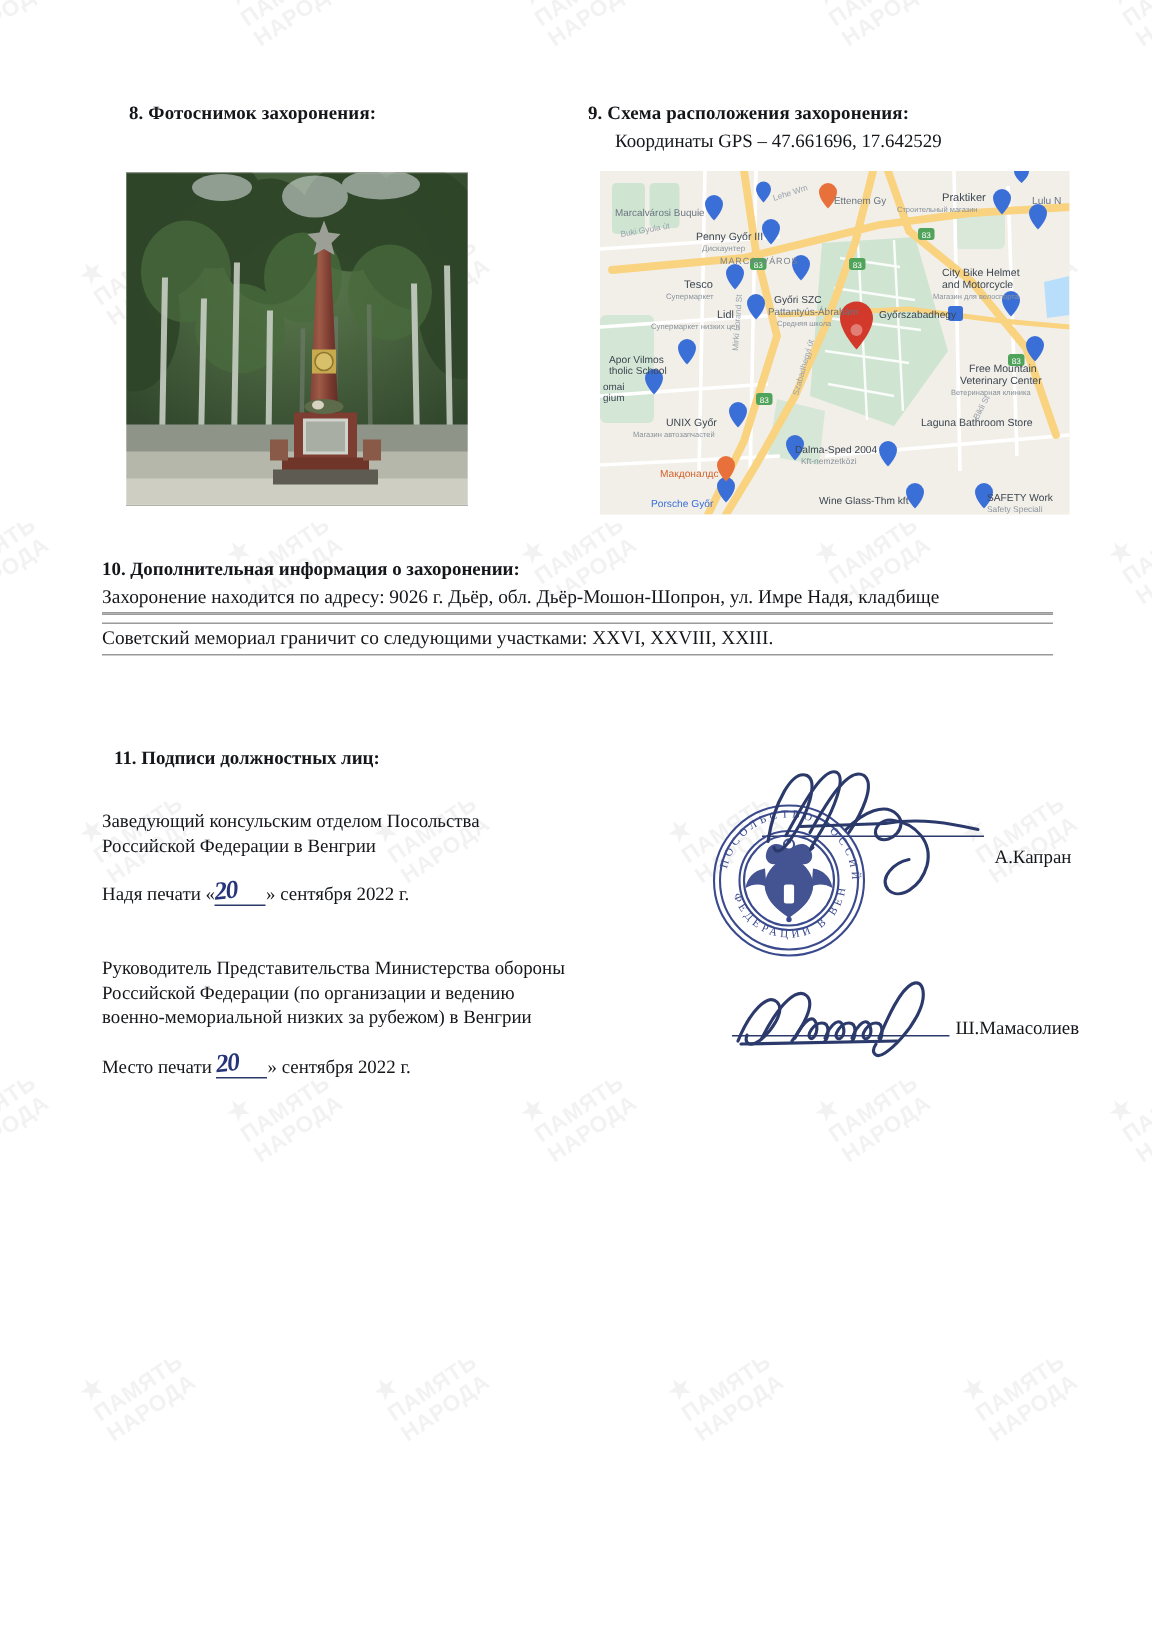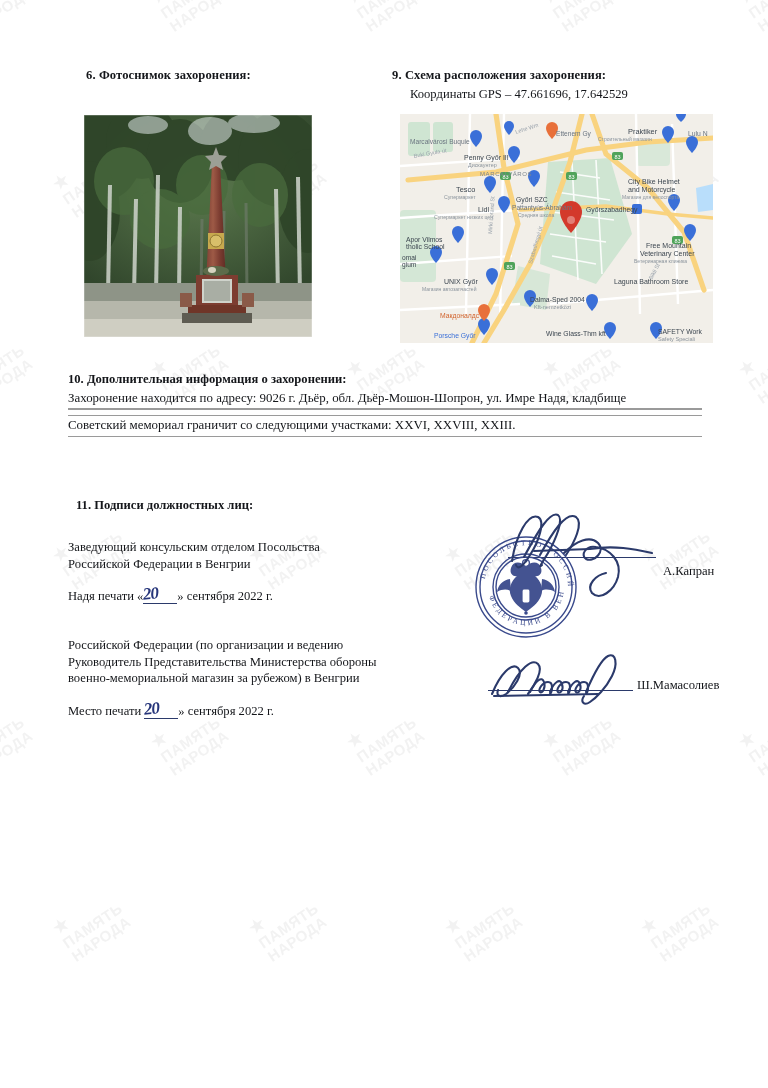--- a/index.html
+++ b/index.html
@@ -338,21 +338,21 @@
       <div>ПАМЯТЬ</div>
     </div>
     <div class="wm" style="color: rgb(242, 242, 242); left: 744px; top: 1086px;">
       <div class="wm-star">★</div>
       <div>ПАМЯТЬ</div>
     </div>
   </div>
 
 <div class="page">
 
-  <div class="hdr" id="hdr-photo">6. Фотоснимок захоронения:</div>
+  <div class="hdr" id="hdr-photo">8. Фотоснимок захоронения:</div>
 
   <div class="hdr" id="hdr-scheme">9. Схема расположения захоронения:</div>
   <div class="gps-line">Координаты GPS – 47.661696, 17.642529</div>
 
   <div class="photo-frame">
     <svg width="228" height="222" viewBox="0 0 228 222" xmlns="http://www.w3.org/2000/svg">
       <defs>
         <linearGradient id="skyG" x1="0" y1="0" x2="0" y2="1">
           <stop offset="0%" stop-color="#e9eef0"></stop>
           <stop offset="100%" stop-color="#c7d2cc"></stop>
@@ -627,23 +627,23 @@
         <path d="M30 52 C44 26 56 6 64 10 C70 14 62 34 54 48 C48 58 44 64 48 60"></path>
         <path d="M46 50 C58 28 72 6 82 12 C90 18 80 38 72 50"></path>
         <path d="M40 46 L96 44"></path>
         <path d="M70 48 C82 36 96 30 104 38 C112 46 100 58 92 54 C86 50 92 40 102 42 C116 44 128 56 124 72 C120 86 106 96 98 88 C92 80 102 70 112 68"></path>
         <path d="M96 44 C120 40 140 44 158 48"></path>
       </g>
     </svg>
   </div>
 
   <div class="sig-block" id="sig-block-2">
+    <div class="sig-role">Руководитель Представительства Министерства обороны</div>
     <div class="sig-role">Российской Федерации (по организации и ведению</div>
-    <div class="sig-role">Руководитель Представительства Министерства обороны</div>
-    <div class="sig-role">военно-мемориальной магазин за рубежом) в Венгрии</div>
+    <div class="sig-role">военно-мемориальной низких за рубежом) в Венгрии</div>
     <div class="seal-line">
       <span>Место печати </span><span class="dateblank"><span class="hand-date">20</span></span><span>» сентября 2022 г.</span>
     </div>
   </div>
 
   <div class="sig-name" id="sig-name-2">Ш.Мамасолиев</div>
   <div class="sig-rule-2"></div>
 
   <div class="ink" id="signature-2">
     <svg width="160" height="60" viewBox="0 0 160 60" xmlns="http://www.w3.org/2000/svg">

